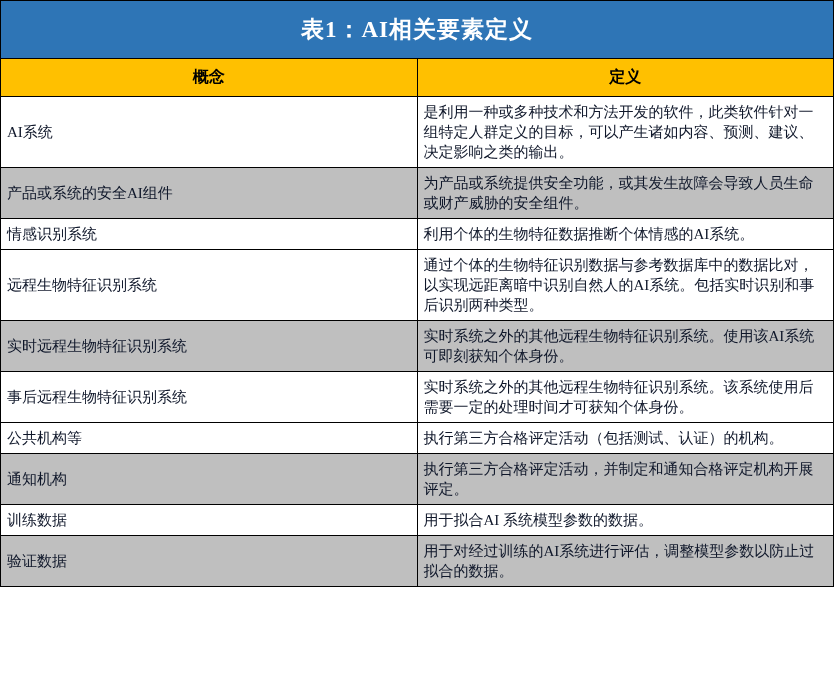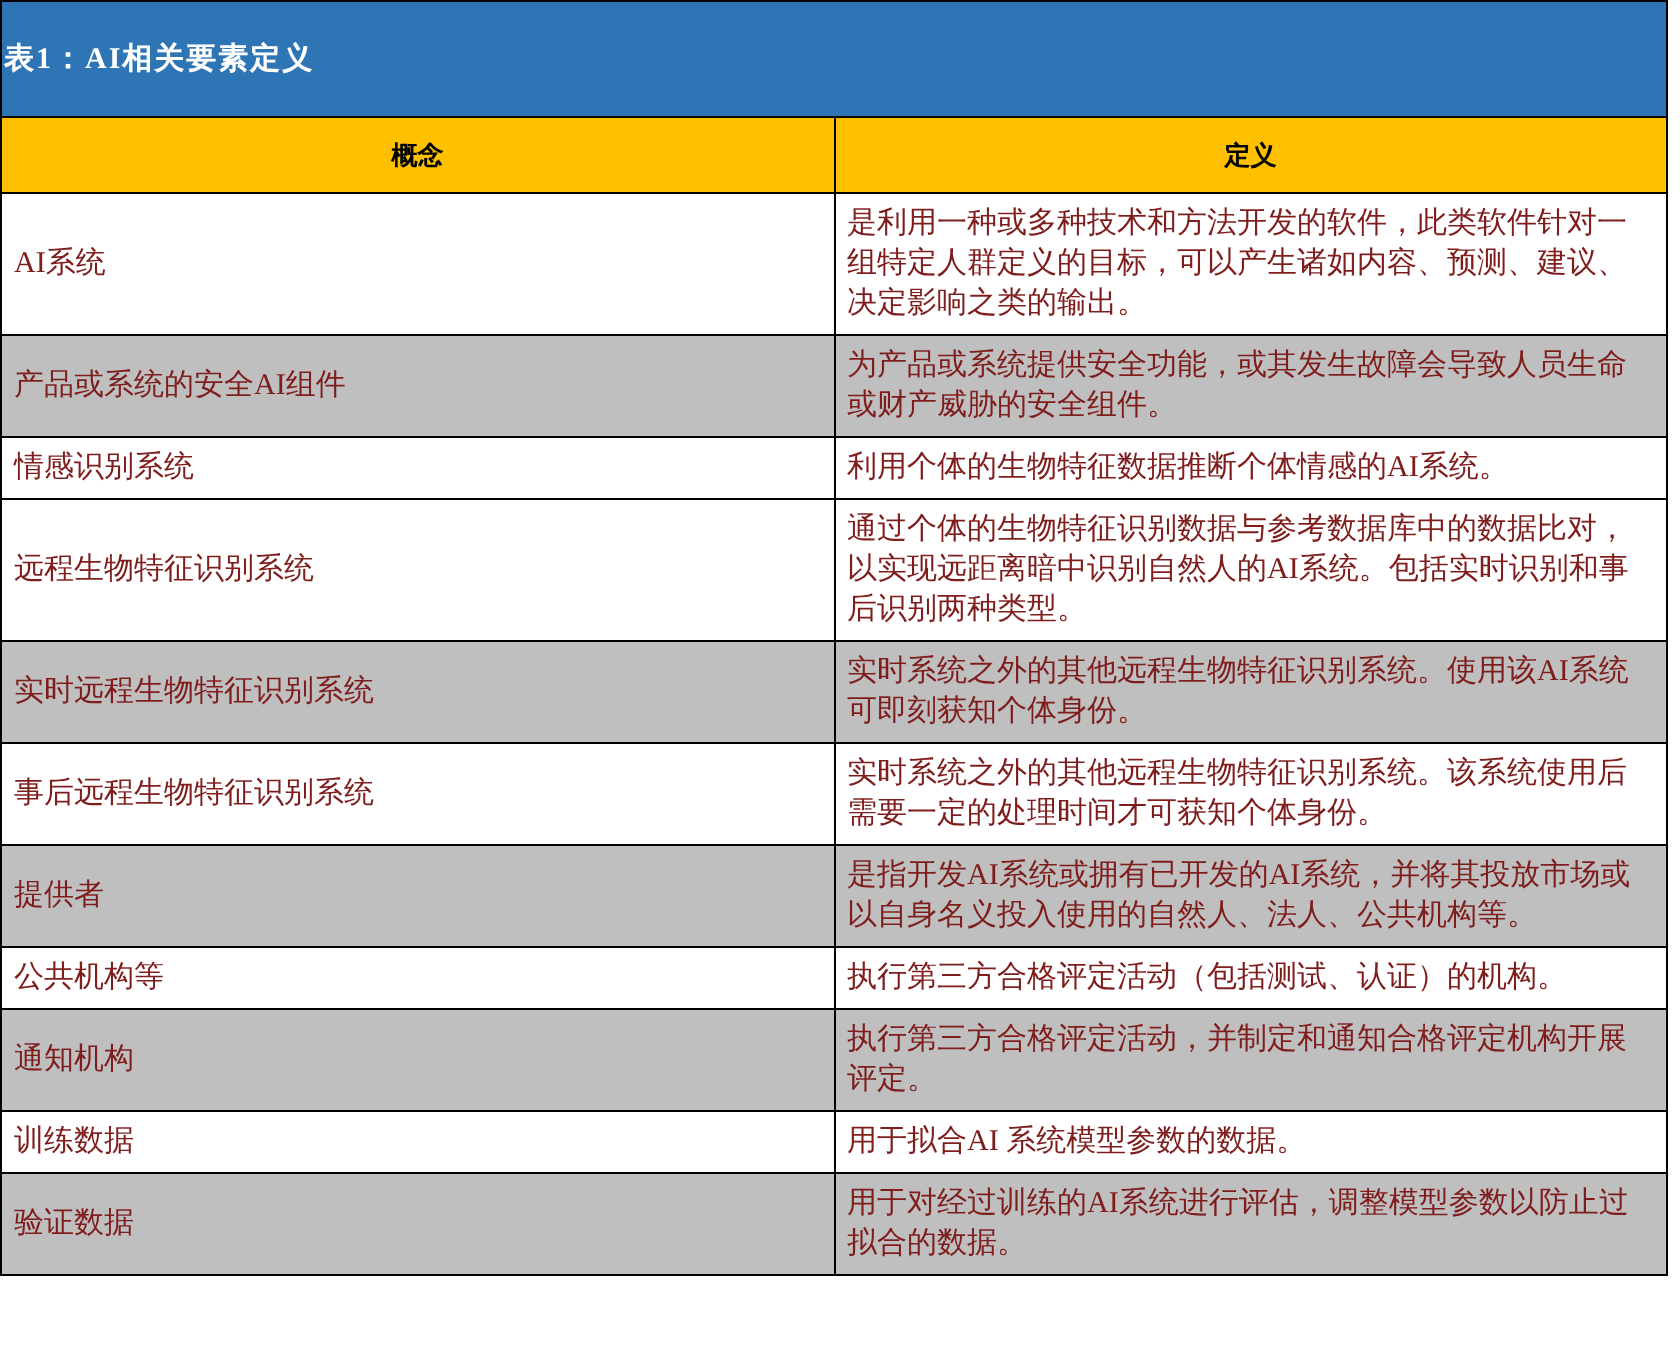--- a/index.html
+++ b/index.html
@@ -23,39 +23,39 @@
     margin: 0;
   }
   table.def-table td, table.def-table th {
     border: 1px solid #000000;
     box-sizing: border-box;
     overflow: hidden;
   }
   td.title-cell {
     background: #2E75B6;
     color: #FFFFFF;
-    font-size: 15px;
+    font-size: 23px;
     font-weight: bold;
-    text-align: left;
+    text-align: center;
     height: 58px;
     letter-spacing: 1px;
   }
   th.hdr {
     background: #FFC000;
     color: #000000;
-    font-size: 13px;
+    font-size: 16px;
     font-weight: bold;
     text-align: center;
     height: 38px;
   }
   th.hdr-concept { width: 238px; }
   tbody td {
     font-size: 15px;
     line-height: 20px;
-    color: #7f1d1d;
+    color: #0f172a;
     padding: 5px 6px;
     height: 24px;
     vertical-align: middle;
     background: #FFFFFF;
     text-align: left;
   }
   tr.alt td { background: #BFBFBF; }
 </style>
 </head>
 <body>
@@ -89,24 +89,20 @@
         <td>通过个体的生物特征识别数据与参考数据库中的数据比对，以实现远距离暗中识别自然人的AI系统。包括实时识别和事后识别两种类型。</td>
       </tr>
       <tr class="alt">
         <td>实时远程生物特征识别系统</td>
         <td>实时系统之外的其他远程生物特征识别系统。使用该AI系统可即刻获知个体身份。</td>
       </tr>
       <tr>
         <td>事后远程生物特征识别系统</td>
         <td>实时系统之外的其他远程生物特征识别系统。该系统使用后需要一定的处理时间才可获知个体身份。</td>
       </tr>
-      <tr class="alt">
-        <td>提供者</td>
-        <td>是指开发AI系统或拥有已开发的AI系统，并将其投放市场或以自身名义投入使用的自然人、法人、公共机构等。</td>
-      </tr>
       <tr>
         <td>公共机构等</td>
         <td>执行第三方合格评定活动（包括测试、认证）的机构。</td>
       </tr>
       <tr class="alt">
         <td>通知机构</td>
         <td>执行第三方合格评定活动，并制定和通知合格评定机构开展评定。</td>
       </tr>
       <tr>
         <td>训练数据</td>

